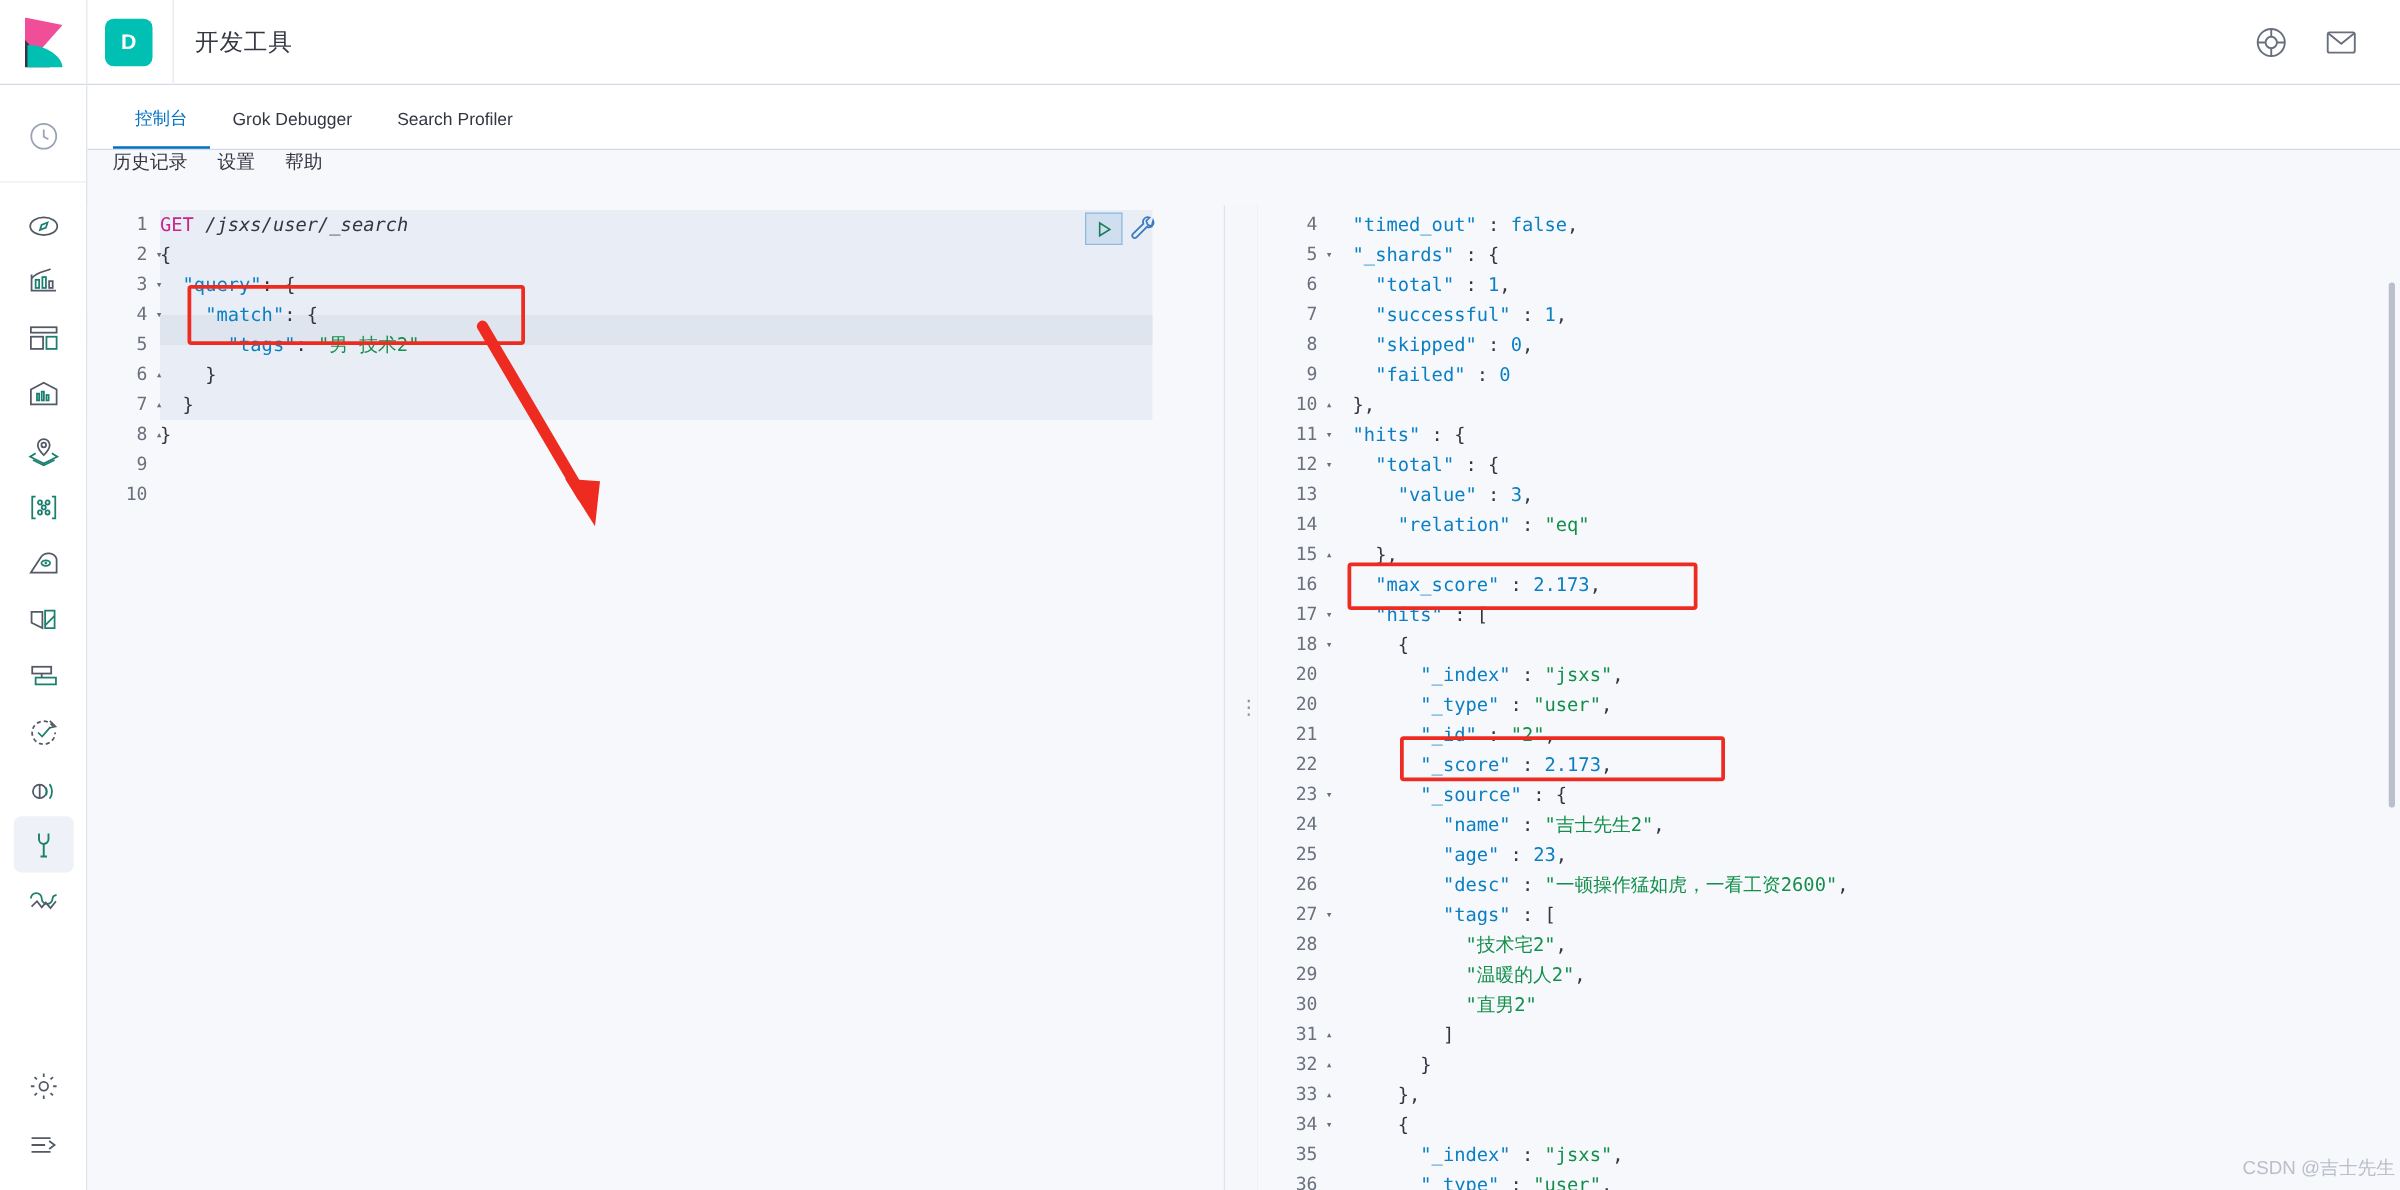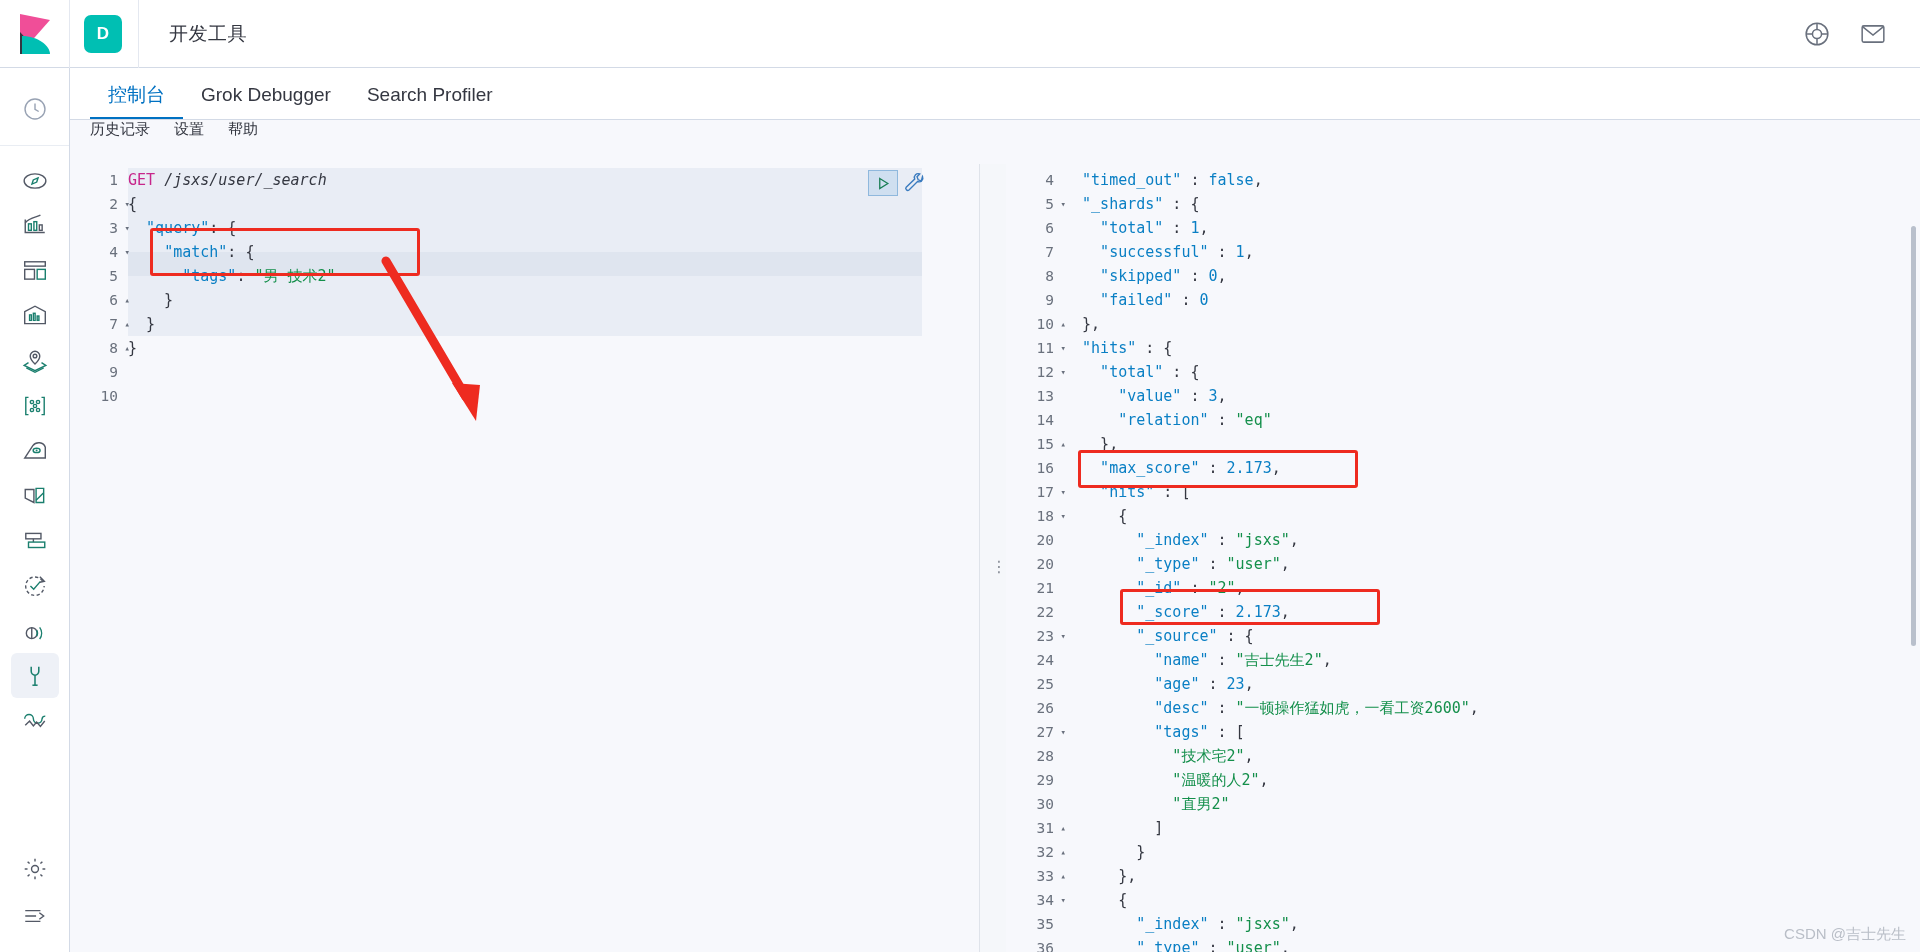--- a/index.html
+++ b/index.html
@@ -22,21 +22,21 @@
     justify-content: center; border-right: 1px solid #e4e8f0;
   }
   .kibana-mark { width: 34px; height: 40px; }
   .hdr-app-badge {
     margin-left: 14px; width: 38px; height: 38px; border-radius: 7px;
     background: #00bfb3; color: #ffffff; font-size: 17px; font-weight: 700;
     display: flex; align-items: center; justify-content: center;
   }
   .hdr-divider { width: 1px; height: 68px; background: #e4e8f0; margin-left: 16px; }
   .hdr-title {
-    margin-left: 30px; font-size: 19px; color: #343741; letter-spacing: .5px;
+    margin-left: 17px; font-size: 19px; color: #343741; letter-spacing: .5px;
   }
   .hdr-right { margin-left: auto; display: flex; align-items: center; gap: 30px; padding-right: 34px; }
   .hdr-icon { width: 26px; height: 26px; color: #69707d; cursor: pointer; }
 
   
   .rail {
     position: absolute; top: 68px; left: 0; width: 70px; height: 884px;
     background: #ffffff; border-right: 1px solid #d3dae6;
     display: flex; flex-direction: column; align-items: center;
   }
@@ -53,21 +53,21 @@
                  align-items: center; padding-bottom: 14px; gap: 2px; }
 
   
   .tabs {
     position: absolute; top: 68px; left: 70px; width: 1850px; height: 52px;
     background: #ffffff; border-bottom: 1px solid #d3dae6;
     display: flex; align-items: flex-end; padding-left: 20px;
   }
   .tab {
     height: 48px; display: flex; align-items: center; padding: 0 18px;
-    font-size: 19px; color: #343741; cursor: pointer;
+    font-size: 14px; color: #343741; cursor: pointer;
   }
   .tab.active { color: #0071c2; box-shadow: inset 0 -2px 0 0 #0071c2; }
 
   
   .submenu {
     position: absolute; top: 120px; left: 70px; width: 1850px; height: 44px;
     background: #f7f8fc;
     display: flex; align-items: flex-start; padding-left: 20px; gap: 24px;
   }
   .submenu-item { font-size: 15px; color: #343741; cursor: pointer; }
@@ -131,21 +131,21 @@
 
   
   .ann-box { position: absolute; border: 3px solid #ee2b20; border-radius: 3px; pointer-events: none; }
   .ann-arrow { position: absolute; pointer-events: none; }
   .ann-text {
     position: absolute; color: #ff1a0d; font-size: 25px; line-height: 36px;
     font-family: "DejaVu Sans", "Liberation Sans", sans-serif; font-weight: 500;
     white-space: pre; pointer-events: none;
   }
   .watermark {
-    position: absolute; right: 14px; bottom: 8px; color: #b9bec7; font-size: 15px;
+    position: absolute; right: 4px; bottom: 8px; color: #b9bec7; font-size: 15px;
   }
 </style>
 </head>
 <body>
 
 <div id="app">
 
   <div class="header">
     <div class="hdr-logo">
       <svg class="kibana-mark" viewBox="0 0 34 40">

